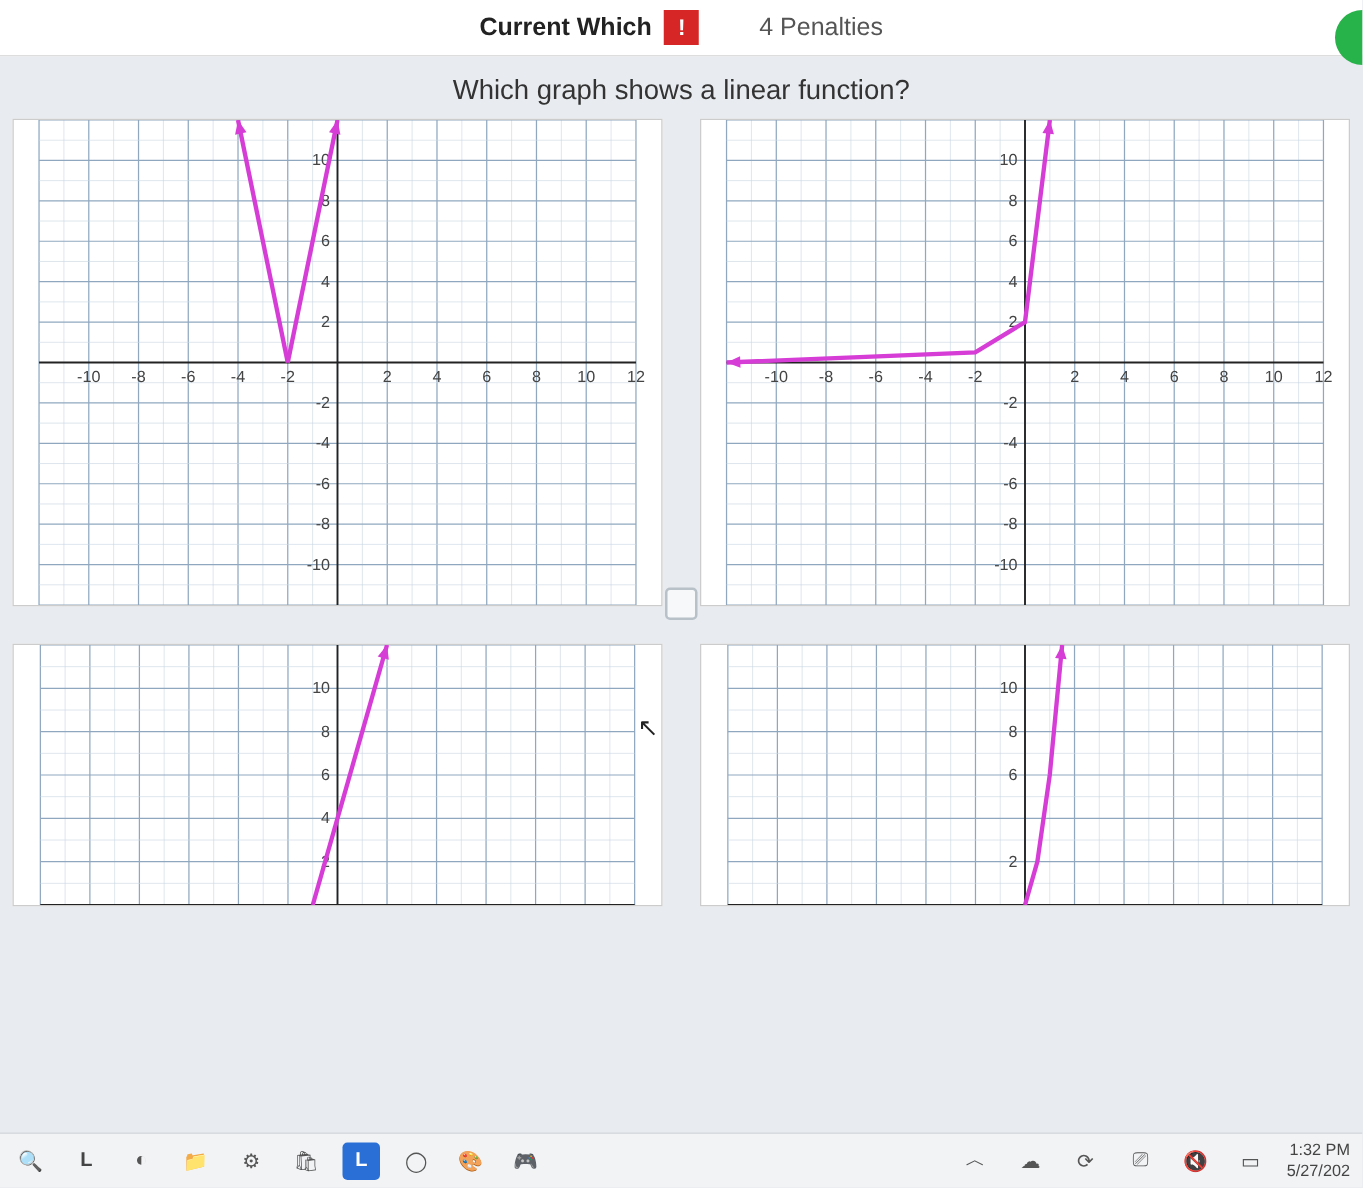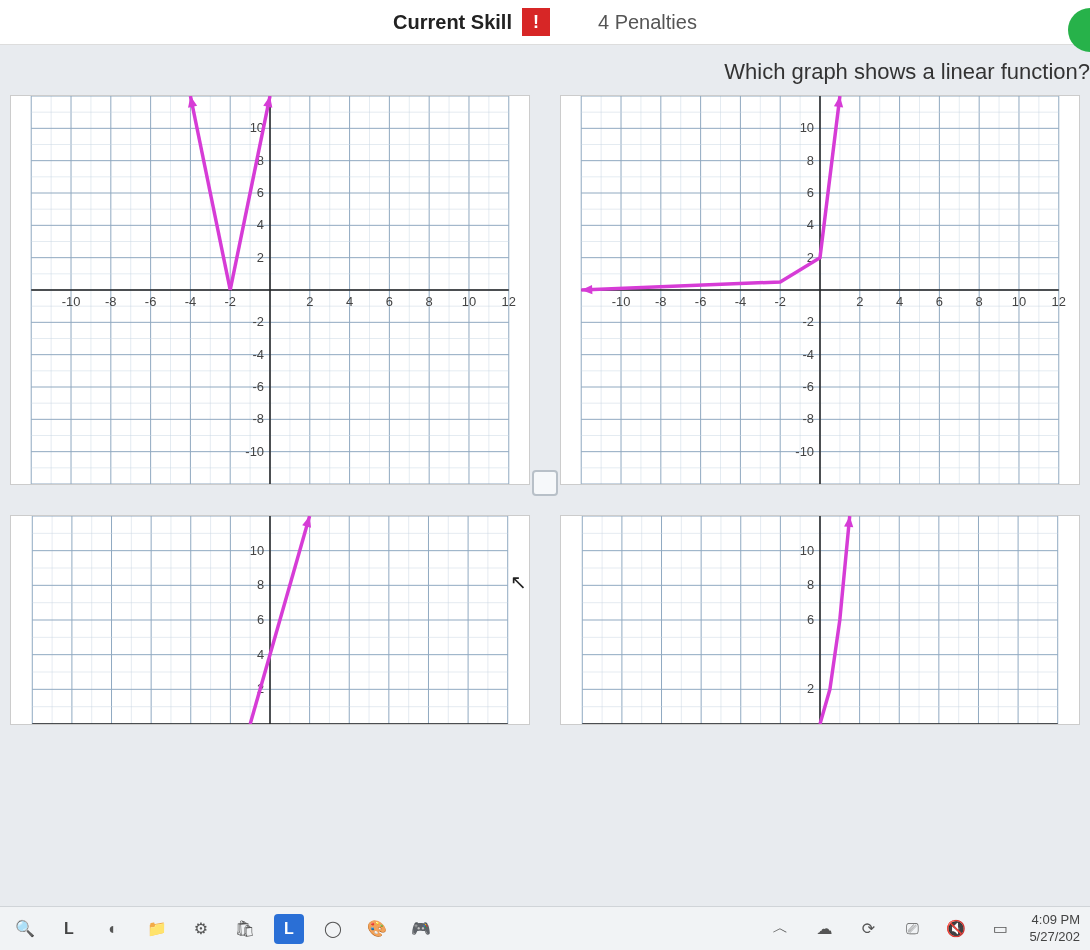--- a/index.html
+++ b/index.html
@@ -44,21 +44,21 @@
 .green-edge {
   position: absolute;
   right: 0;
   top: 8px;
   width: 22px;
   height: 44px;
   background: #27b24a;
   border-radius: 22px 0 0 22px;
 }
 .question {
-  text-align: right;
+  text-align: center;
   font-size: 22px;
   color: #333;
   padding: 14px 0 10px;
 }
 .graph-grid {
   display: grid;
   grid-template-columns: 1fr 1fr;
   gap: 30px;
   padding: 0 10px;
 }
@@ -122,21 +122,21 @@
 .grid-major { stroke: #8fa8c0; stroke-width: 1; }
 .axis { stroke: #222; stroke-width: 1.5; }
 .tick-lbl { font-size: 13px; fill: #444; font-family: Arial; }
 .curve { stroke: #d63cd6; stroke-width: 3.5; fill: none; }
 .arrowhead { fill: #d63cd6; }
 </style>
 </head>
 <body>
 
 <div class="header-bar">
-  <span class="skill-label">Current Skill</span>
+  <span class="skill-label">Current Which</span>
   <span class="warn-box">!</span>
   <span class="penalties">4 Penalties</span>
   <div class="green-edge"></div>
 </div>
 
 <div class="question">Which graph shows a linear function?</div>
 
 <div class="graph-grid">
 
   <div class="graph-wrap">
@@ -435,16 +435,16 @@
   <div class="tb-icon">🎨</div>
   <div class="tb-icon">🎮</div>
   <div class="tb-spacer"></div>
   <div class="tb-icon">︿</div>
   <div class="tb-icon">☁</div>
   <div class="tb-icon">⟳</div>
   <div class="tb-icon">⎚</div>
   <div class="tb-icon">🔇</div>
   <div class="tb-icon">▭</div>
   <div class="clock">
-    <div>4:09 PM</div>
+    <div>1:32 PM</div>
     <div>5/27/202</div>
   </div>
 </div>
 
 </body></html>

